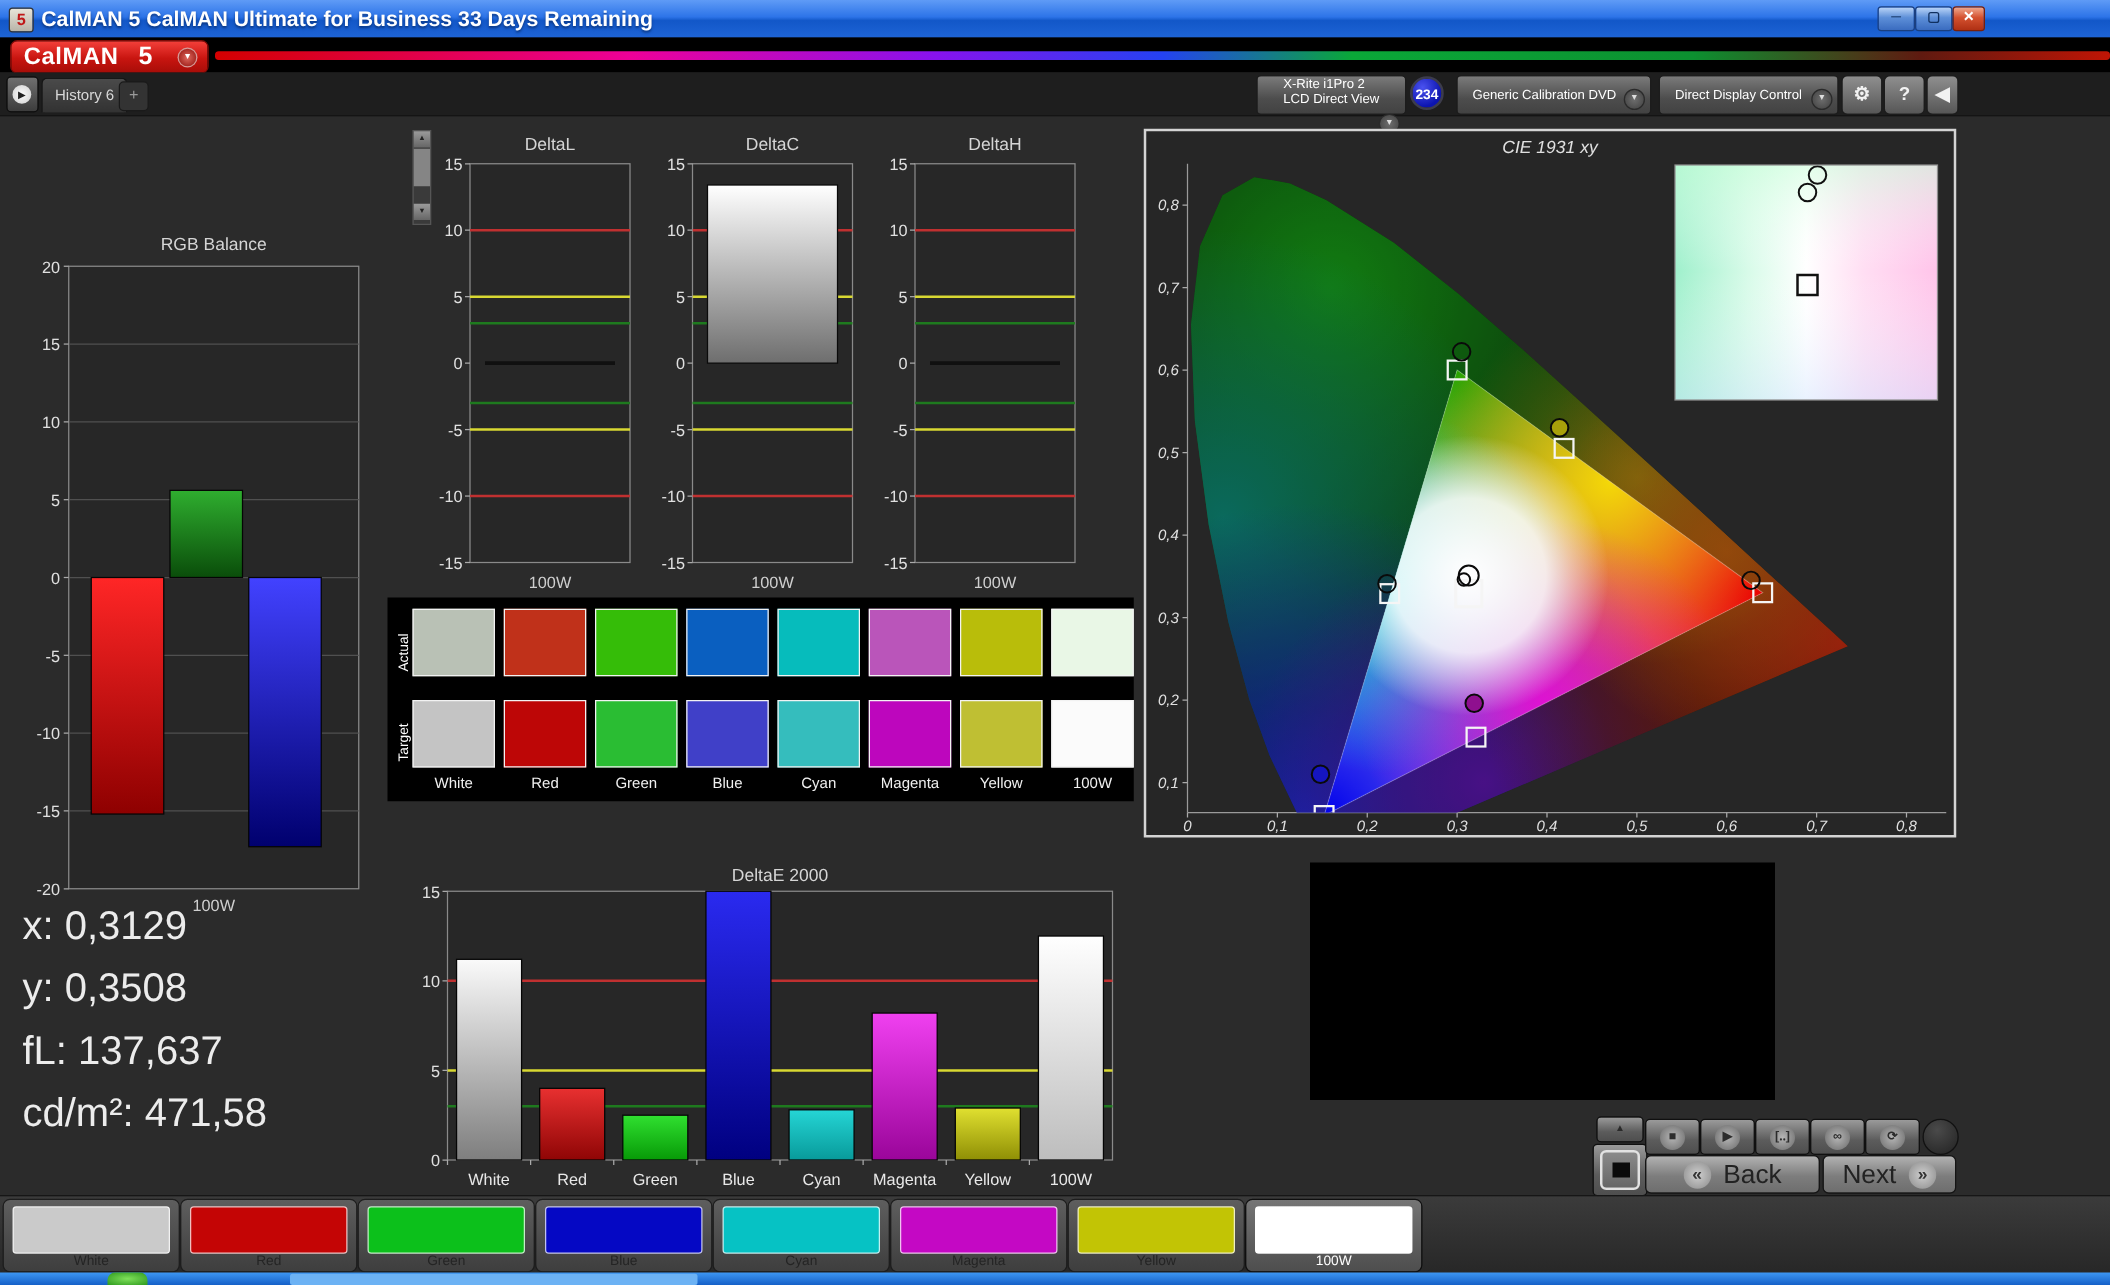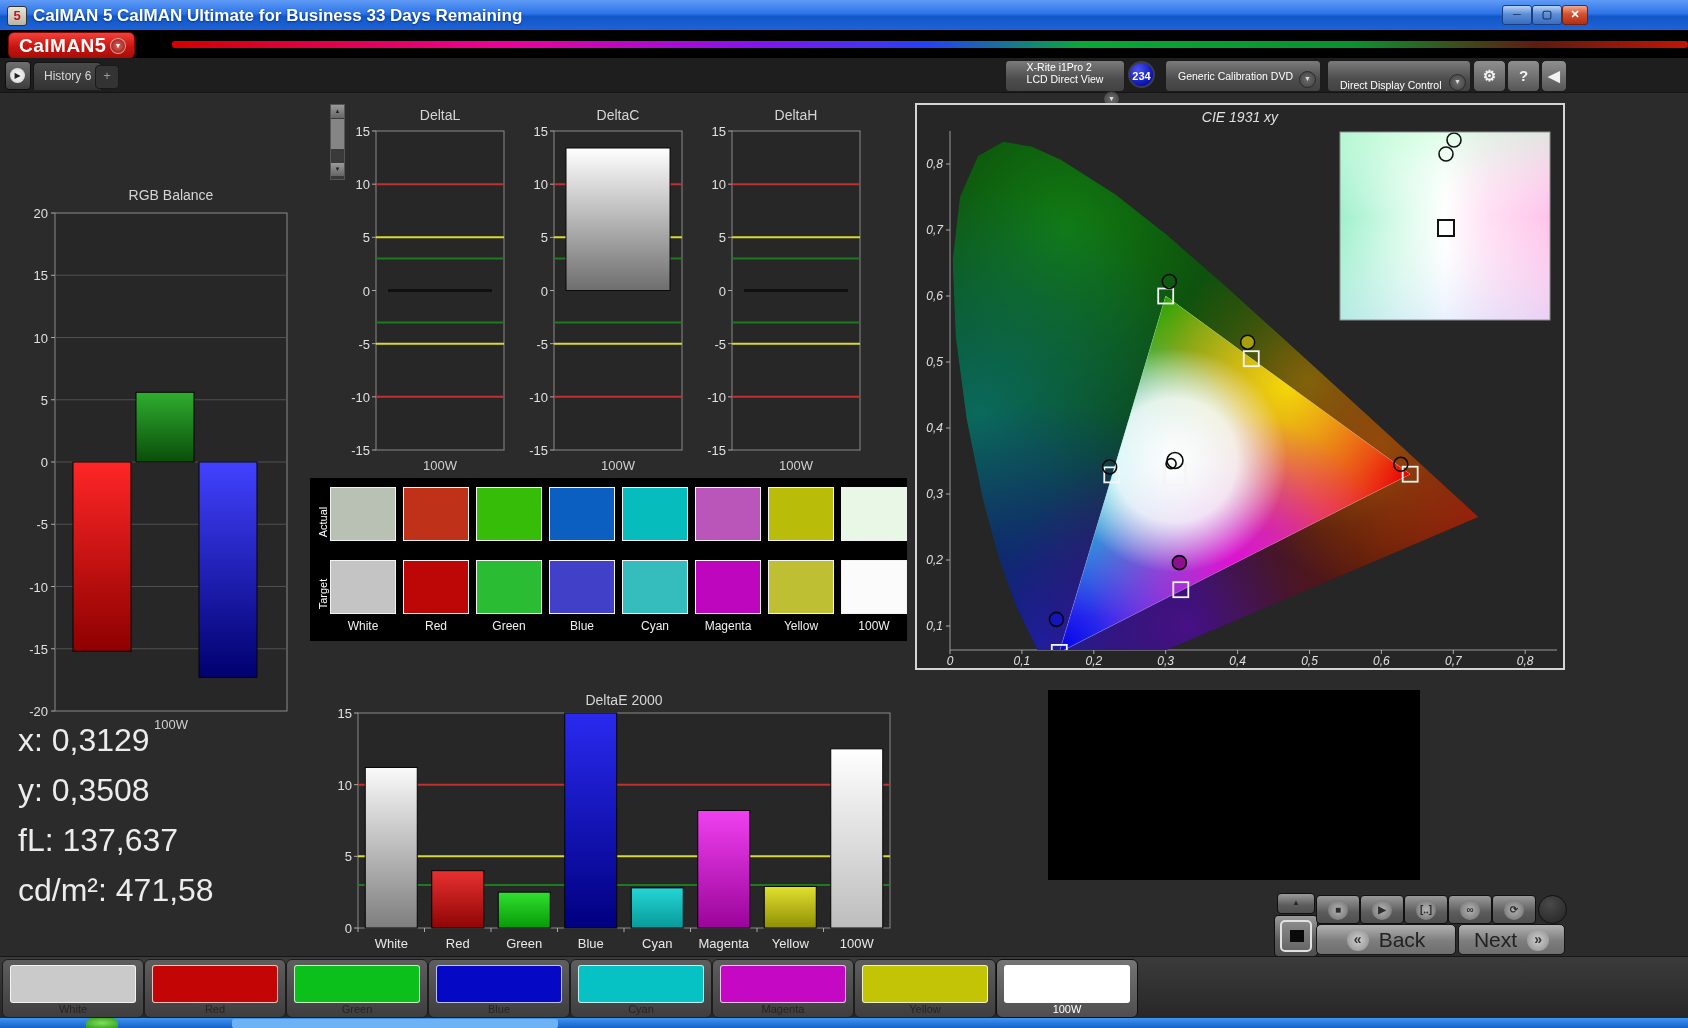--- a/index.html
+++ b/index.html
@@ -15,21 +15,21 @@
     text-align:center;line-height:18px;}
   .win-title{left:33px;top:6px;color:#fff;font-size:17px;font-weight:bold;text-shadow:0 1px 2px #0a357e;}
   .winbtn{top:5px;width:28px;height:18px;border:1px solid #1a3f80;border-radius:3px;
     background:linear-gradient(#b9d4f8,#5d8fd8 45%,#3a6cc0);color:#10305f;font-size:11px;
     text-align:center;line-height:16px;font-weight:bold;}
   .winbtn.close{background:linear-gradient(#f0a88e,#d4512f 45%,#b03014);color:#fff;border-color:#7a1f0a;}
   
   .logobar{left:0;top:30px;width:1688px;height:28px;background:#000;}
   .logo{left:8px;top:2px;height:25px;padding:0 8px 0 10px;border-radius:6px;
     background:linear-gradient(#f4403a,#c81510 55%,#a80d08);border:1px solid #7e0a06;
-    color:#fff;display:flex;align-items:center;gap:0;}
+    color:#fff;display:flex;align-items:center;gap:16px;}
   .logo .t1{font-size:19px;font-weight:bold;letter-spacing:0.5px;}
   .logo .t2{font-size:20px;font-weight:bold;}
   .logo .caret{width:14px;height:14px;border-radius:50%;background:radial-gradient(#e06a60,#8e0d08);
     border:1px solid #ffffff88;color:#fff;font-size:7px;line-height:14px;text-align:center;margin-left:4px;}
   .rainbow{left:172px;top:11px;width:1516px;height:7px;border-radius:3px;
     background:linear-gradient(90deg,#d40000 0%,#ee0099 22%,#8812ee 38%,#2442f2 50%,#0aa838 60%,#0c9030 78%,#5f1a10 90%,#c01505 100%);}
   
   .tabbar{left:0;top:58px;width:1688px;height:34px;background:#1e1e1e;border-bottom:1px solid #141414;}
   .navbtn{left:5px;top:3px;width:24px;height:27px;border-radius:4px;border:1px solid #0e0e0e;
     background:linear-gradient(#6f6f6f,#3c3c3c);}
@@ -131,21 +131,21 @@
       <span class="txt"><span>X-Rite i1Pro 2</span><br>
       <span>LCD Direct View</span></span>
       <span class="dcaret">▼</span>
     </div>
     <div class="abs badge">234</div>
     <div class="abs drop" style="left:1165px;width:154px;">
       <span class="accent"></span>
       <span class="txt">Generic Calibration DVD</span>
       <span class="dcaret">▼</span>
     </div>
-    <div class="abs drop" style="left:1327px;width:142px;align-items:flex-end;">
+    <div class="abs drop" style="left:1327px;width:142px;">
       <span class="accent"></span>
       <span class="txt">Direct Display Control</span>
       <span class="dcaret">▼</span>
     </div>
     <div class="abs sqbtn" style="left:1473px;"><span>⚙</span></div>
     <div class="abs sqbtn" style="left:1507px;"><span>?</span></div>
     <div class="abs sqbtn" style="left:1541px;width:24px;"><span>◀</span></div>
   </div>
 
   <svg class="abs" id="rgb-svg" style="left:20px;top:186px;" width="272" height="560">

